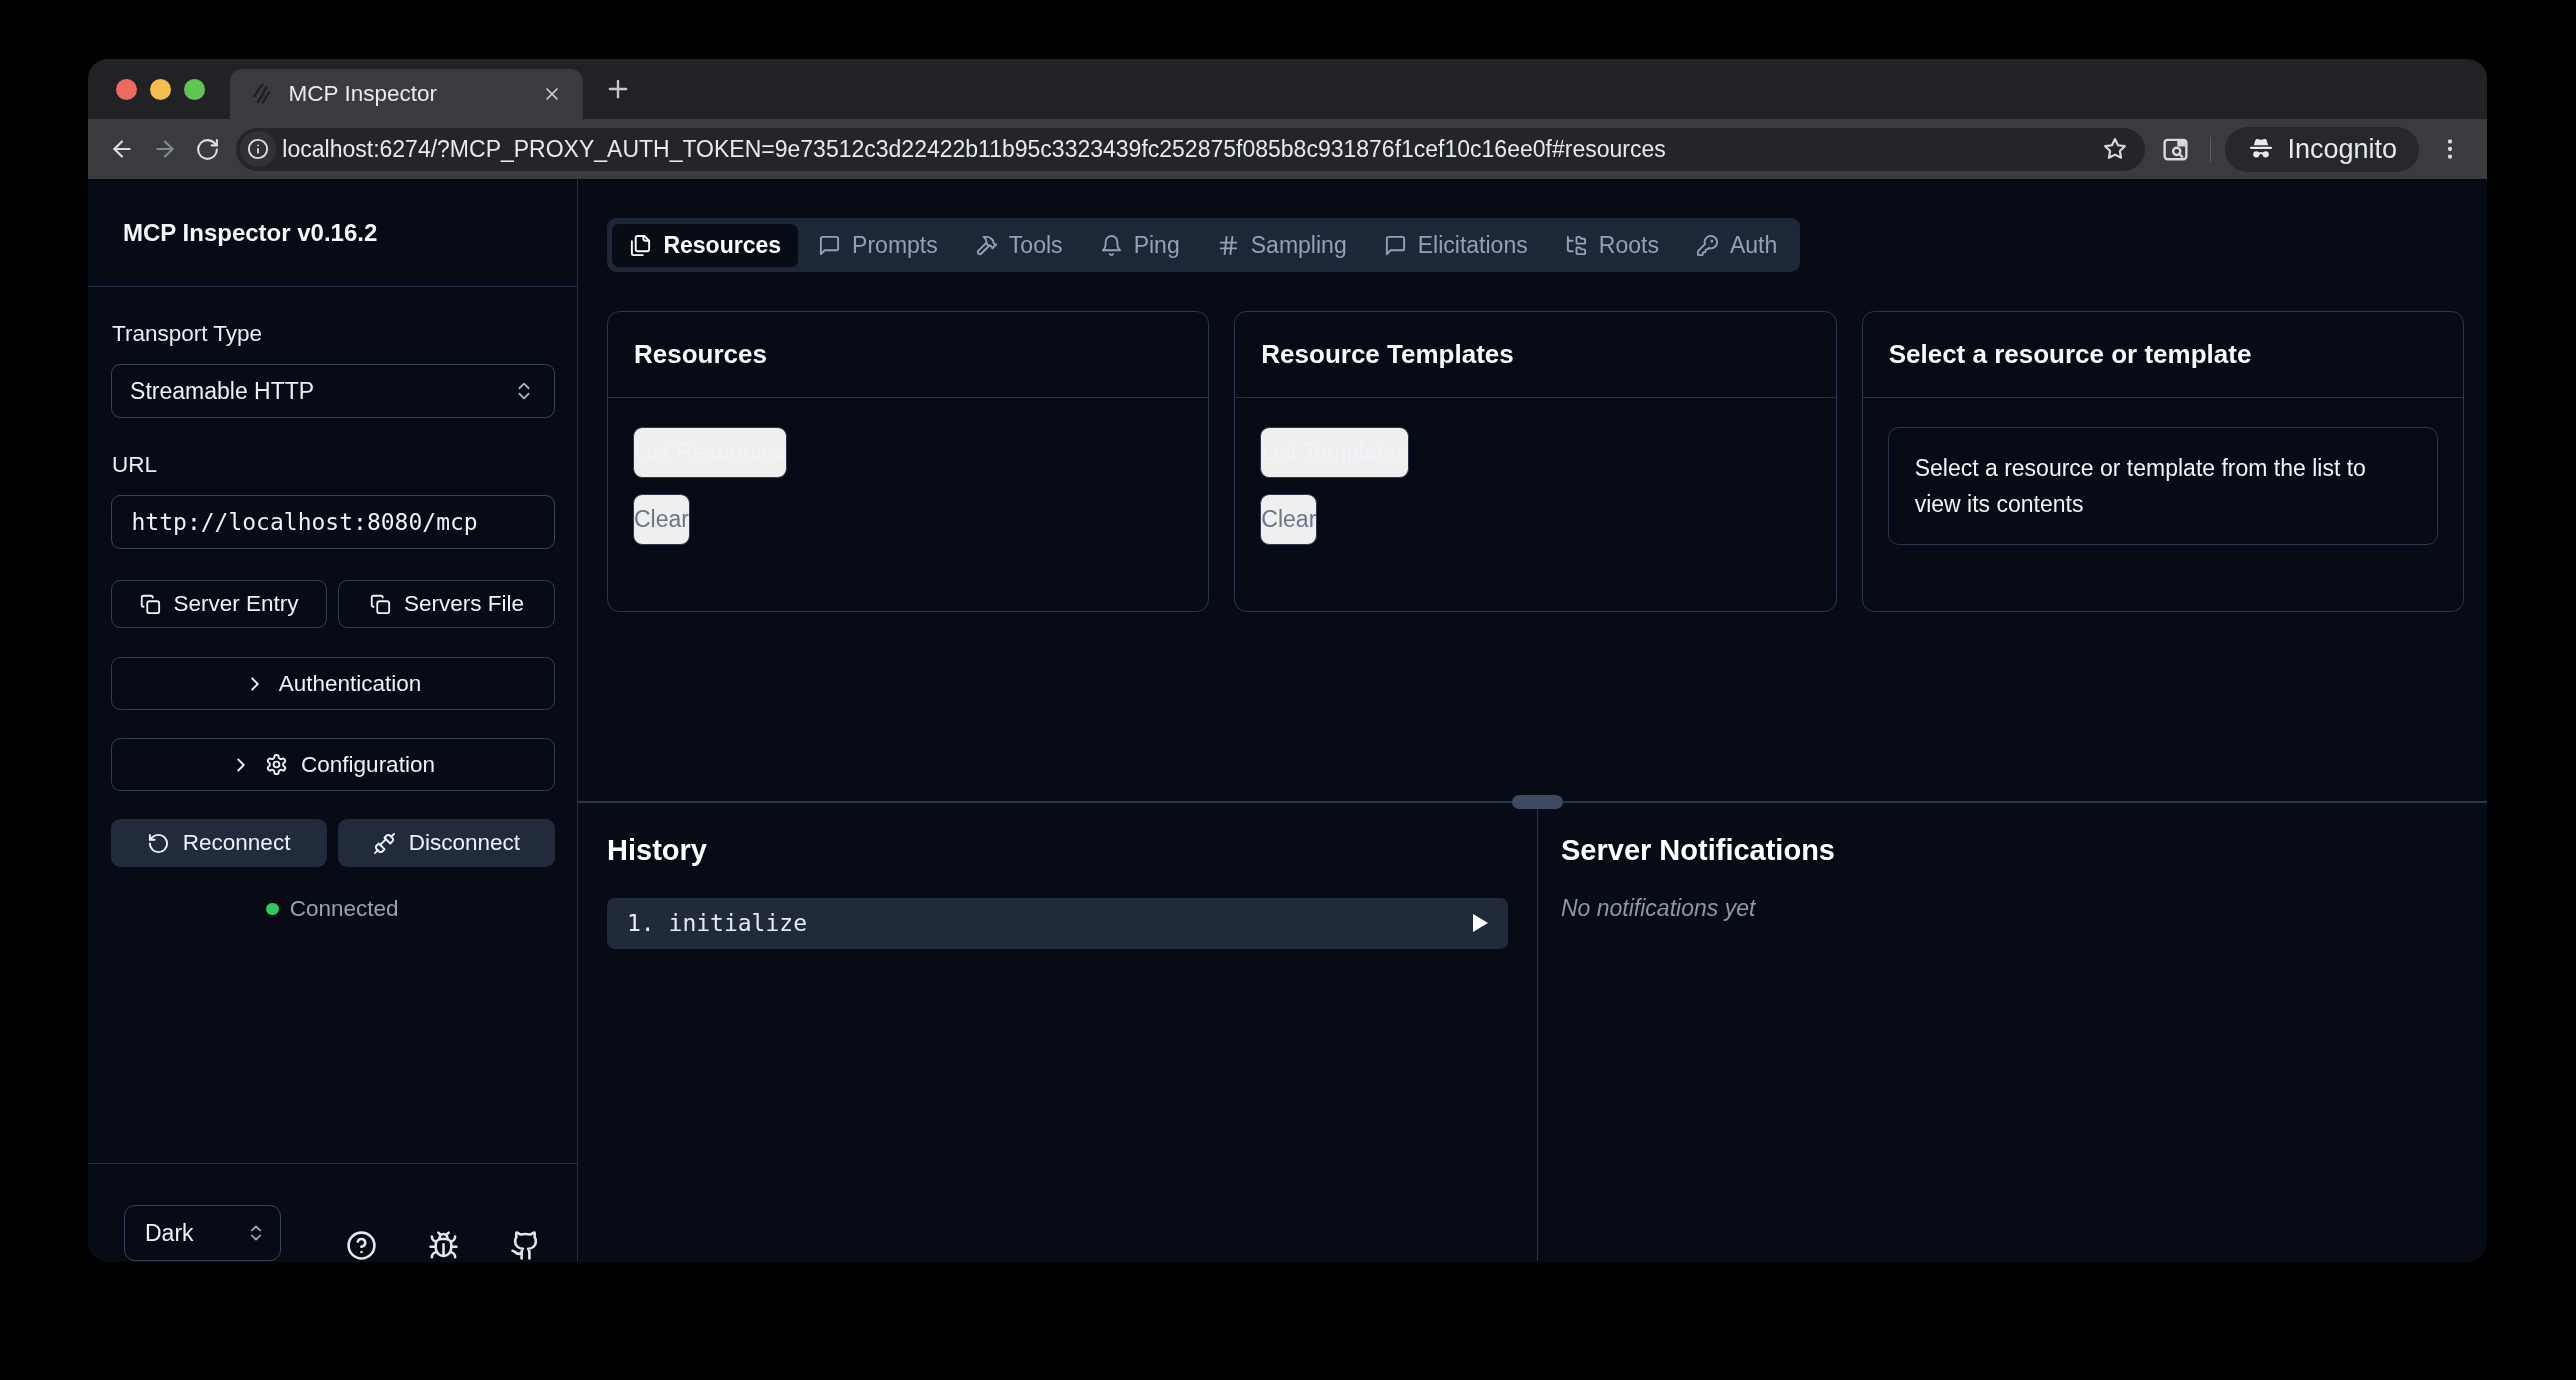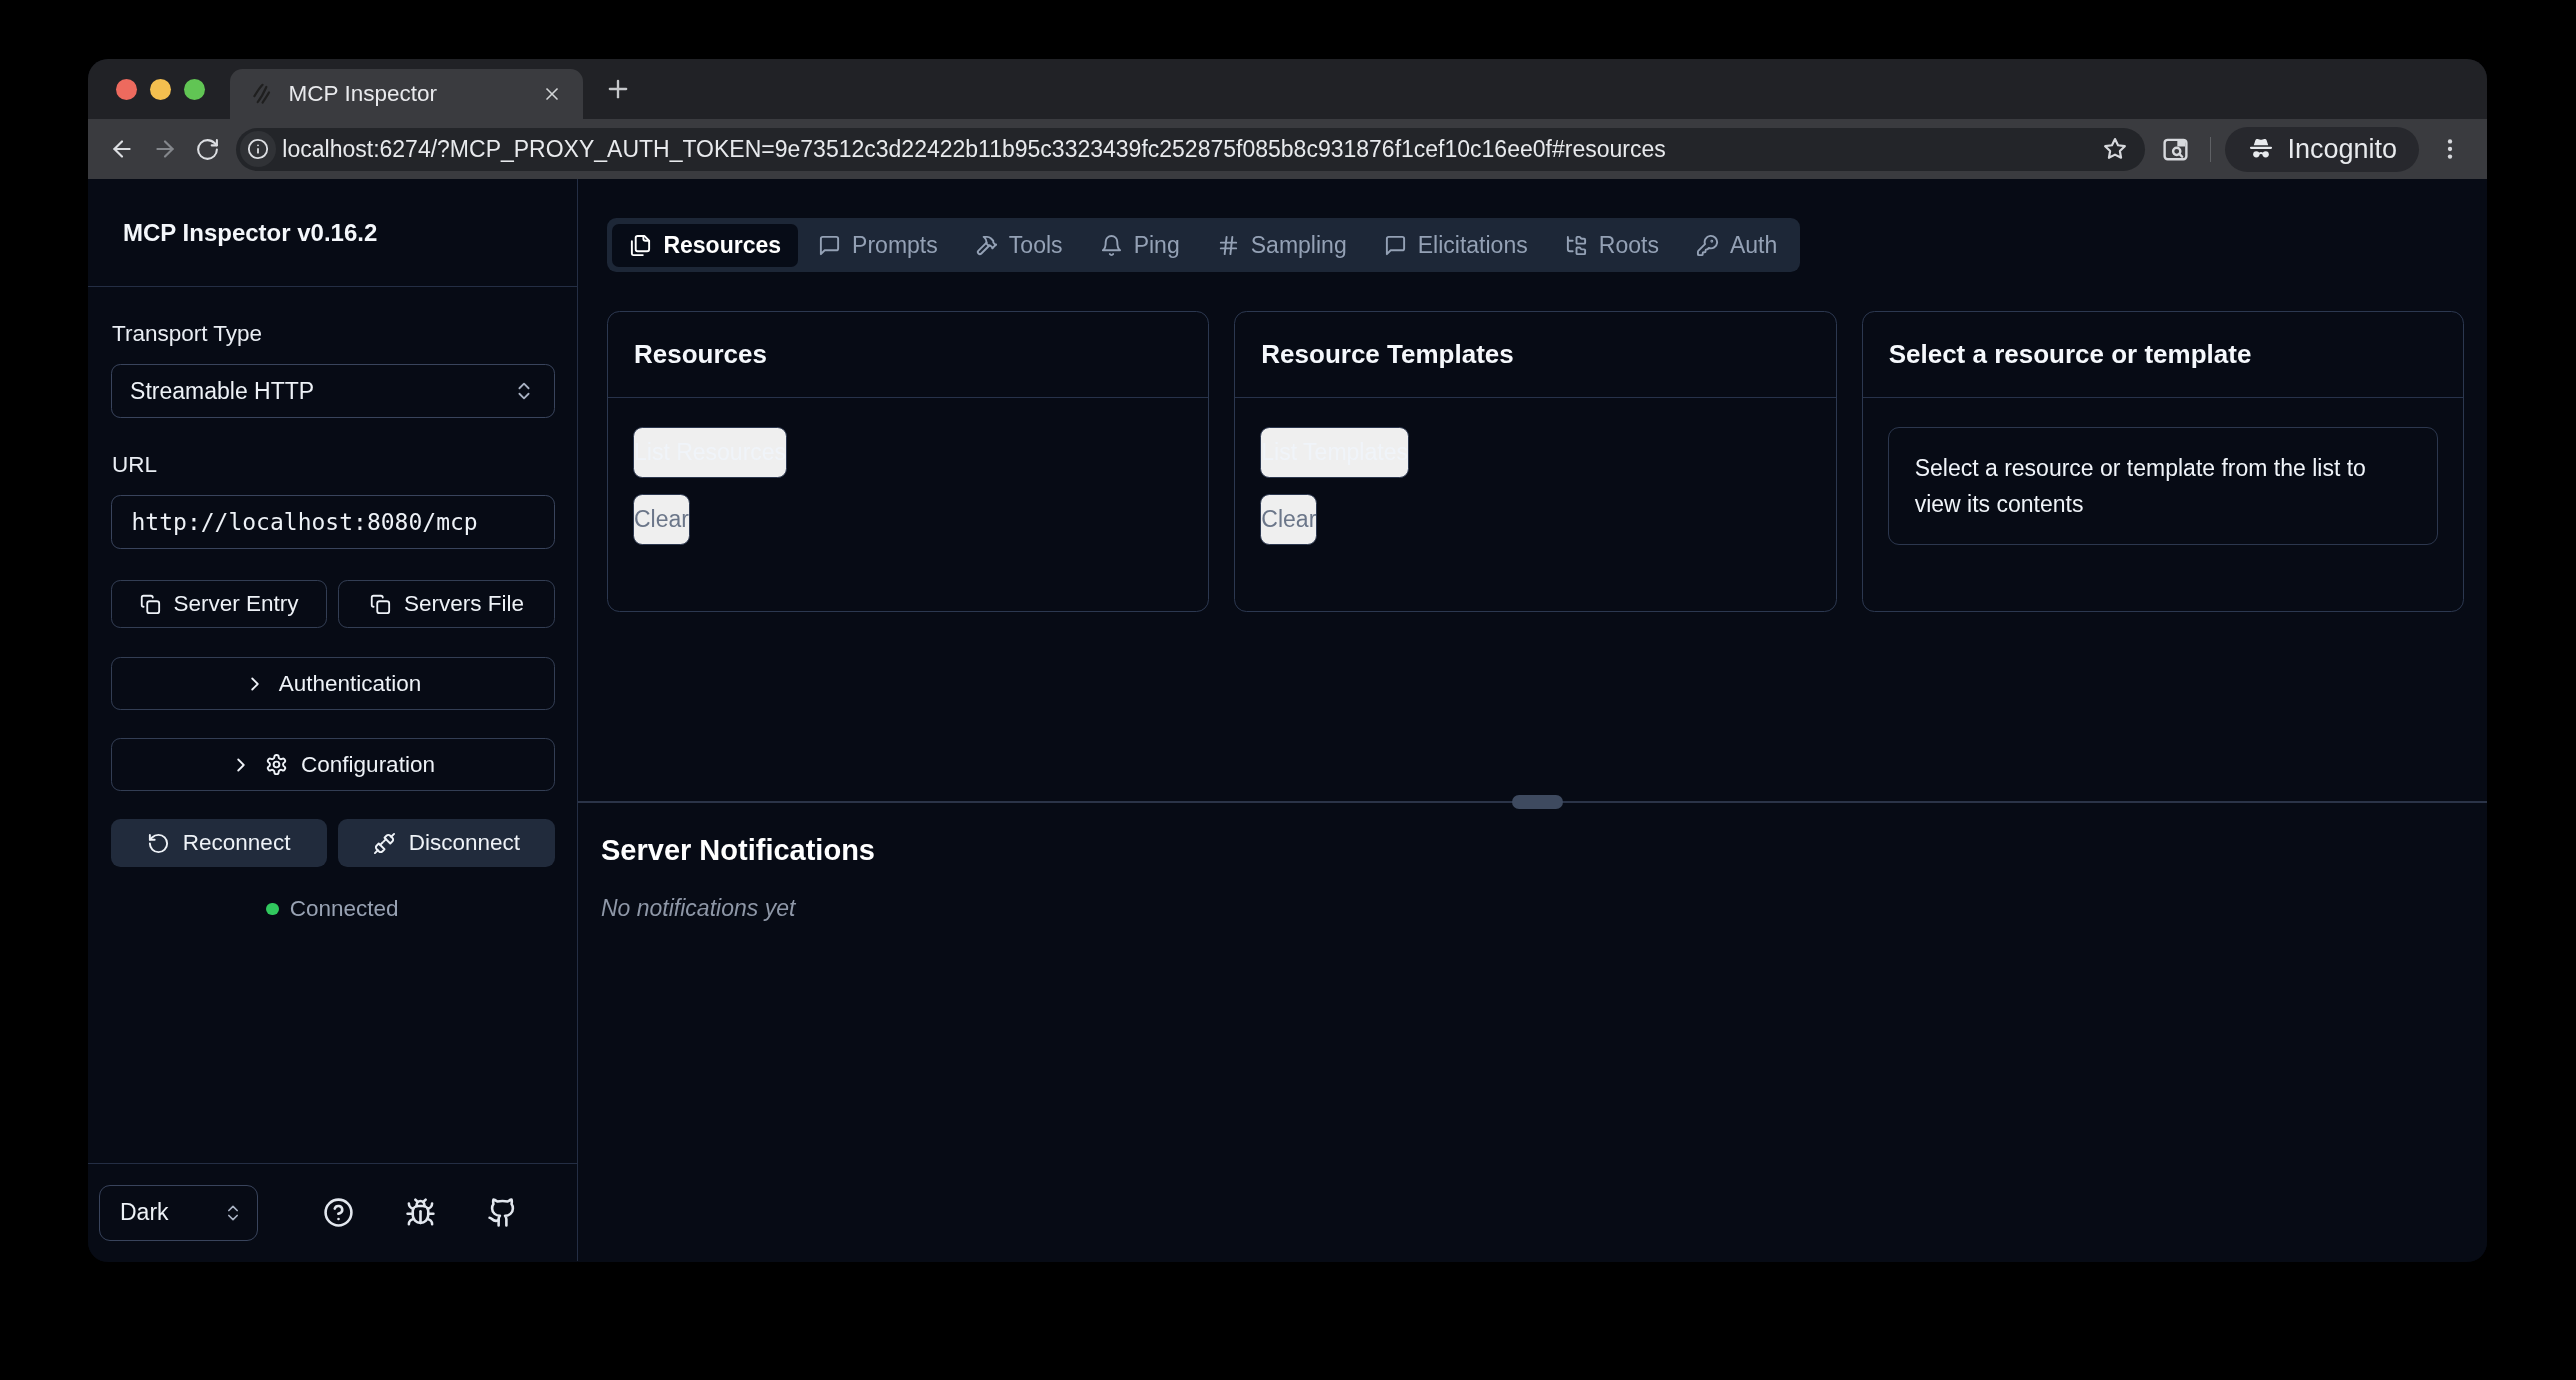--- a/index.html
+++ b/index.html
@@ -58,21 +58,21 @@
   .btn { border:1.5px solid #333e54; border-radius:9.3px; background:transparent; color:#eef2f7;
          font-size:22.5px; font-weight:500; display:flex; align-items:center; justify-content:center; gap:13px; }
   .btn-row { display:flex; gap:11.6px; margin-bottom:29px; }
   .btn.small { flex:1; height:48px; }
   .btn.wide { width:100%; height:53px; margin-bottom:28px; }
   .btn.filled { background:#212b3c; border:none; }
   .status-row { display:flex; align-items:center; justify-content:center; gap:11px; margin-top:12.4px;
                 color:#98a2b3; font-size:22.5px; }
   .dot { width:12.4px; height:12.4px; border-radius:50%; background:#31c85e; }
   .side-footer { margin-top:auto; border-top:1.5px solid #242e44; min-height:98px; display:flex;
-                 align-items:center; padding:0 11px; }
+                 align-items:flex-end; padding:0 36px; }
   .theme-select { width:159px; height:56px; border:1.5px solid #39445c; border-radius:11px; display:flex;
                   align-items:center; padding:0 14px 0 20px; font-size:23px; color:#eef2f7; }
   .footer-icons { display:flex; align-items:center; gap:51px; margin-left:65px; color:#e2e7ee; }
   .icon-btn { display:flex; align-items:center; justify-content:center; }
 
   .main { flex:1; min-width:0; display:flex; flex-direction:column; }
   .main-top { height:622px; flex:none; padding:39px 23px 0 29px; }
   .tabbar { display:inline-flex; align-items:center; background:#1d2737; border-radius:9.3px;
             padding:5.4px; gap:3.1px; height:54px; }
   .tb-item { display:flex; align-items:center; gap:11px; height:43px; padding:0 17px; border-radius:7px;
@@ -423,20 +423,27 @@
               </div>
             </div>
           </div>
         </div>
 
         <div class="splitter">
           <span class="grip"></span>
         </div>
 
         <div class="main-bottom">
+          <div class="history-pane">
+            <div class="pane-title">History</div>
+            <div class="history-item">
+              <span>1. initialize</span>
+              <span class="play"></span>
+            </div>
+          </div>
           <div class="notif-pane">
             <div class="pane-title">Server Notifications</div>
             <div class="empty-text">No notifications yet</div>
           </div>
         </div>
       </div>
 
     </div>
   </div>
 </div>

